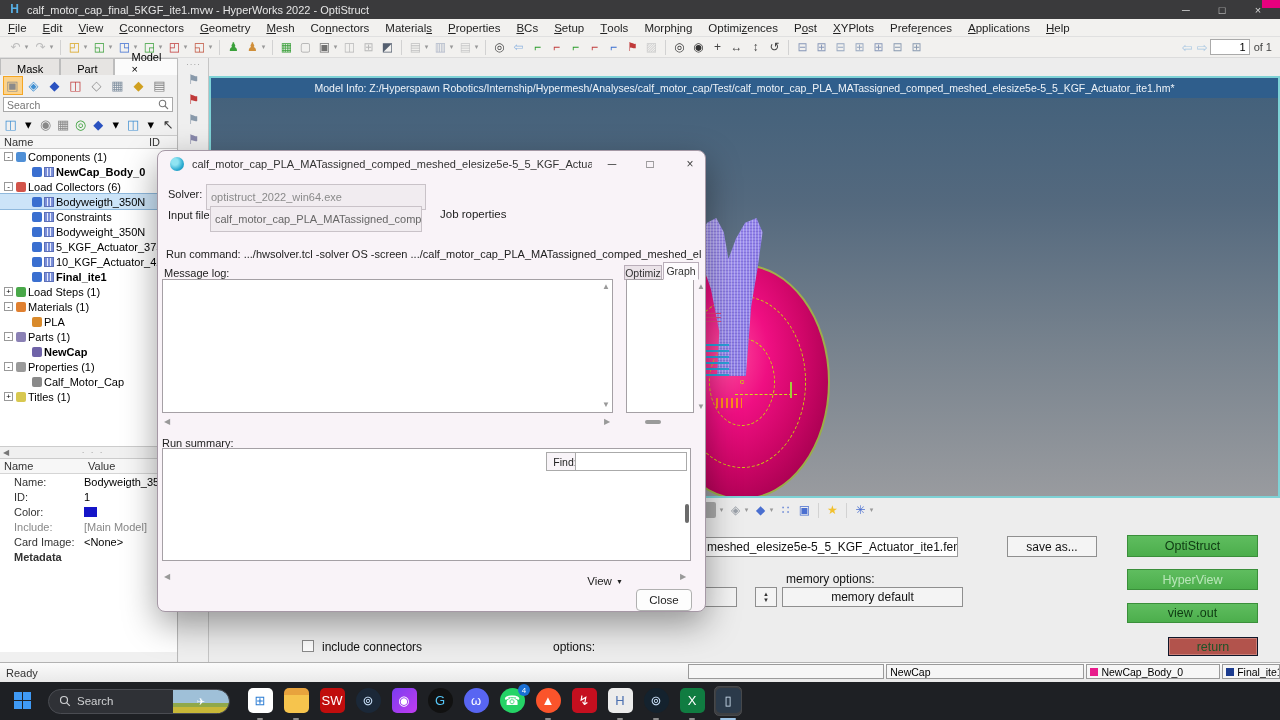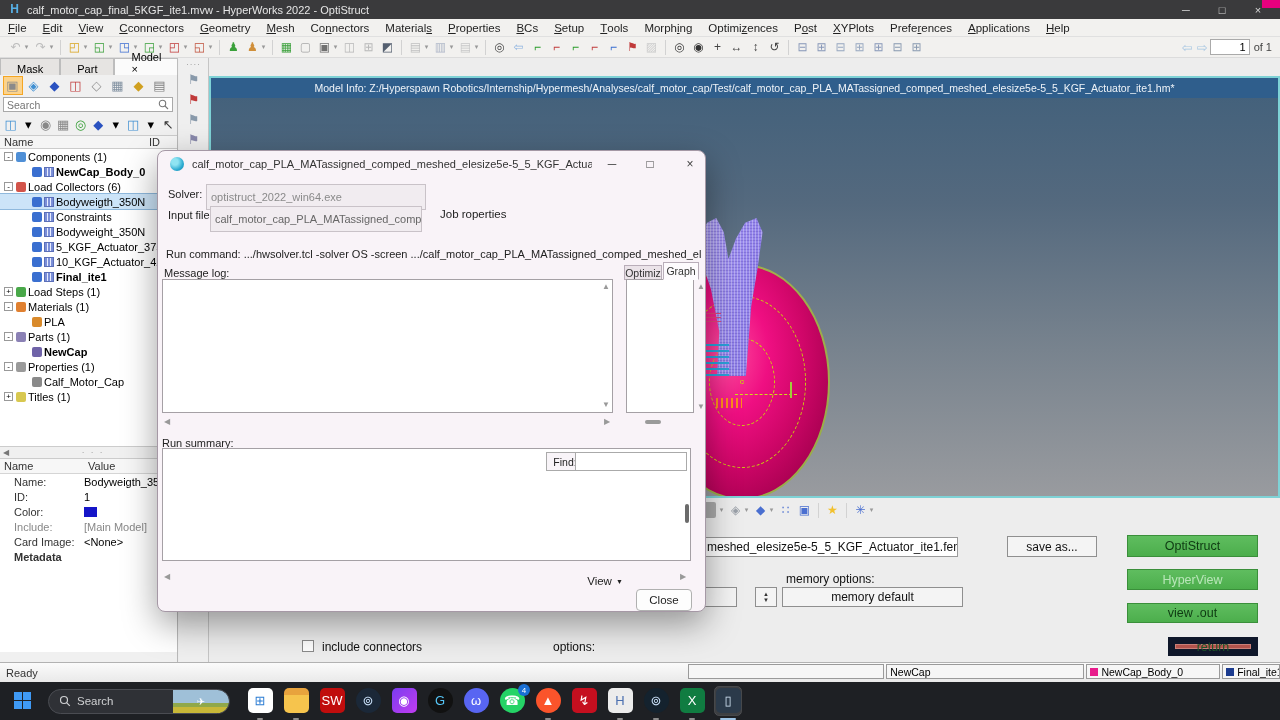--- a/index.html
+++ b/index.html
@@ -73,21 +73,21 @@
 .redmarks{position:absolute;left:494px;top:232px;width:16px;height:12px;background:repeating-linear-gradient(0deg,#e0457a 0 1px,transparent 1px 4px)}
 .orangemarks{position:absolute;left:505px;top:320px;width:26px;height:10px;background:repeating-linear-gradient(90deg,#ff8c1a 0 2px,transparent 2px 5px)}
 
 .ftoolbar{left:698px;top:500px;height:20px;display:flex;align-items:center;z-index:5}
 .ftoolbar .handle{width:4px;height:16px;background:#aaa;border-radius:2px;margin-right:4px}
 
 .bpanel{left:209px;top:498px;width:1071px;height:164px;background:#ededed;z-index:3}
 .graybtn{background:#f4f4f4;border:1px solid #8f8f8f;font-size:12px;display:flex;align-items:center;justify-content:center;color:#111}
 .greenbtn{background:linear-gradient(180deg,#5fbd5f,#4cae4c);border:1px solid #3a8f3a;color:#0e3a12;font-size:12.5px;display:flex;align-items:center;justify-content:center}
 .greenbtn.dim{color:#b9e6b9}
-.returnbtn{background:#b2534c;border:7px solid #0f172a;box-shadow:inset 0 0 0 1px #c97f77;color:#1c5428;font-size:12.5px;display:flex;align-items:center;justify-content:center}
+.returnbtn{background:#b2534c;border:1px solid #0f172a;box-shadow:inset 0 0 0 1px #c97f77;color:#1c5428;font-size:12.5px;display:flex;align-items:center;justify-content:center}
 .fld{background:#fff;border:1px solid #9a9a9a;font-size:12px;color:#111;padding-left:6px;display:flex;align-items:center;white-space:nowrap;overflow:hidden}
 .blabel{font-size:12px;color:#111;white-space:nowrap}
 .chk{width:12px;height:12px;border:1px solid #8a8a8a;background:#fdfdfd}
 .spinner{display:flex;flex-direction:column;align-items:center;justify-content:center;font-size:6px;line-height:6px;color:#333}
 
 .statusbar{left:0;top:662px;width:1280px;height:20px;background:linear-gradient(180deg,#fbfbfb,#e9e9e9);border-top:1px solid #b2b2b2;font-size:11px;color:#333;display:flex;align-items:center}
 .sboxes{position:absolute;left:688px;top:664px;right:0;display:flex;gap:2px}
 .sbox{height:15px;border:1px solid #9a9a9a;background:#f6f6f6;font-size:10.5px;display:flex;align-items:center;padding-left:3px;overflow:hidden;white-space:nowrap}
 .ssw{width:8px;height:8px;display:inline-block;margin-right:3px;flex:none}
 

